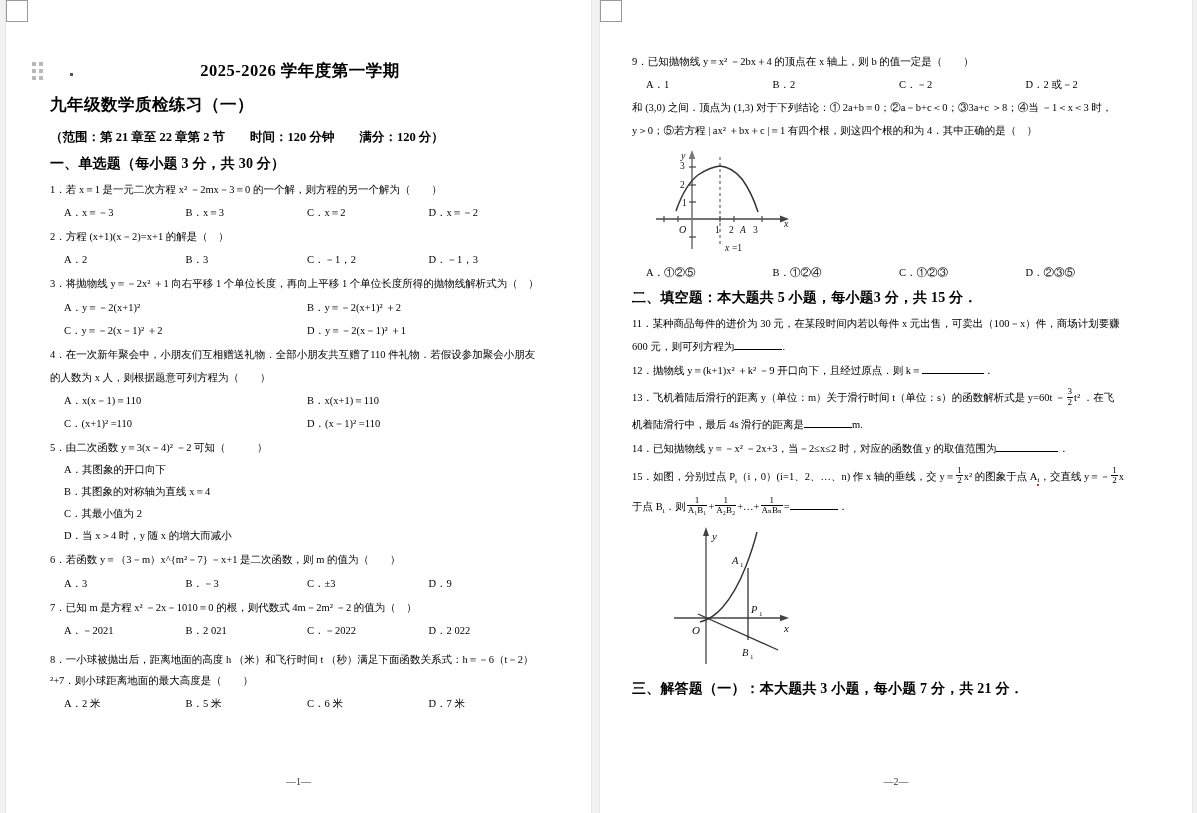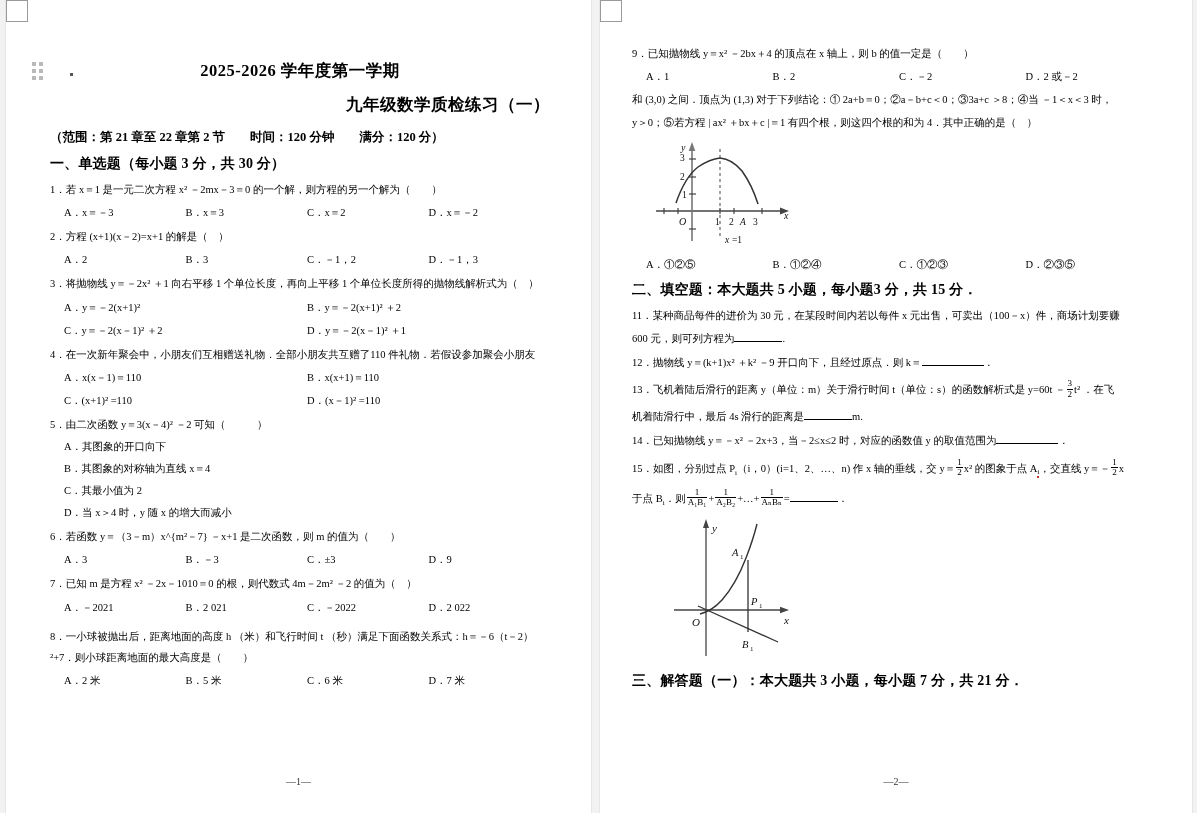--- a/index.html
+++ b/index.html
@@ -32,21 +32,21 @@
   
   .handle{position:absolute;left:26px;top:62px;width:13px;height:20px;
      display:grid;grid-template-columns:repeat(2,5px);grid-template-rows:repeat(3,5px);
      gap:2px;}
   .handle i{display:block;width:4px;height:4px;background:#b9b9b9;}
   .tickdot{position:absolute;left:64px;top:73px;width:3px;height:3px;background:#555;}
   .inner-l{position:absolute;left:44px;top:42px;width:500px;}
   .inner-r{position:absolute;left:32px;top:46px;width:520px;}
 
   .title1{text-align:center;font-weight:bold;font-size:16.5px;letter-spacing:.5px;margin:18px 0 0 0;}
-  .title2{text-align:right;font-weight:bold;font-size:16.5px;letter-spacing:.5px;margin:12px 0 0 0;}
+  .title2{text-align:left;font-weight:bold;font-size:16.5px;letter-spacing:.5px;margin:12px 0 0 0;}
   .title3{font-weight:bold;font-size:12.5px;margin:13px 0 0 0;}
 
   .sect{font-weight:bold;font-size:14px;margin:9px 0 2px 0;letter-spacing:.2px;}
   .q{font-size:10.5px;margin:9px 0 0 0;line-height:1.45;}
   .opts{display:flex;font-size:10.5px;margin:9px 0 0 0;padding-left:14px;}
   .opts.two > div{width:50%;}
   .opts.four > div{width:25%;}
   .optline{font-size:10.5px;margin:8px 0 0 0;padding-left:14px;}
   sub{font-size:.68em;vertical-align:sub;}
 
@@ -112,20 +112,21 @@
       <div class="opts two">
         <div>A．y＝－2(x+1)²</div>
         <div>B．y＝－2(x+1)² ＋2</div>
       </div>
       <div class="opts two">
         <div>C．y＝－2(x－1)² ＋2</div>
         <div>D．y＝－2(x－1)² ＋1</div>
       </div>
 
       <div class="q">4．在一次新年聚会中，小朋友们互相赠送礼物．全部小朋友共互赠了110 件礼物．若假设参加聚会小朋友</div>
+      <div class="q" style="margin-top:8px">的人数为 x 人，则根据题意可列方程为（　　）</div>
       <div class="opts two">
         <div>A．x(x－1)＝110</div>
         <div>B．x(x+1)＝110</div>
       </div>
       <div class="opts two">
         <div>C．(x+1)² =110</div>
         <div>D．(x－1)² =110</div>
       </div>
 
       <div class="q">5．由二次函数 y＝3(x－4)² －2 可知（　　　）</div>
@@ -164,21 +165,21 @@
   </div>
 
   <div class="page page-right">
     <div class="cmark tl"></div>
     <div class="cmark tr"></div>
     <div class="cmark bl"></div>
     <div class="cmark br"></div>
 
     <div class="inner-r">
 
-      <div class="q" style="margin-top:0">9．已知抛物线 y＝x² －2bx＋4 的顶点在 x 轴上，则 b 的值一定是（　　）</div>
+      <div class="q" style="margin-top:8px">9．已知抛物线 y＝x² －2bx＋4 的顶点在 x 轴上，则 b 的值一定是（　　）</div>
       <div class="opts four">
         <div>A．1</div>
         <div>B．2</div>
         <div>C．－2</div>
         <div>D．2 或－2</div>
       </div>
 
       <div class="q" style="margin-top:8px;padding-left:0">和 (3,0) 之间．顶点为 (1,3) 对于下列结论：① 2a+b＝0；②a－b+c＜0；③3a+c ＞8；④当 －1＜x＜3 时，</div>
       <div class="q" style="margin-top:8px;padding-left:0">y＞0；⑤若方程 | ax² ＋bx＋c |＝1 有四个根，则这四个根的和为 4．其中正确的是（　）</div>
 

